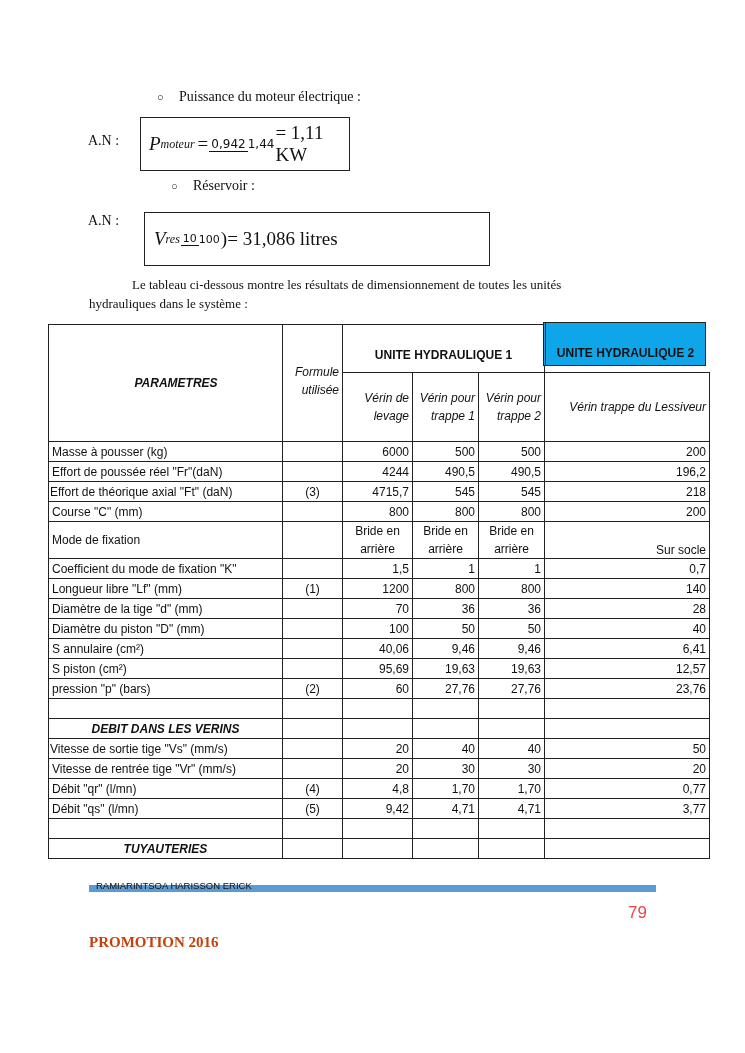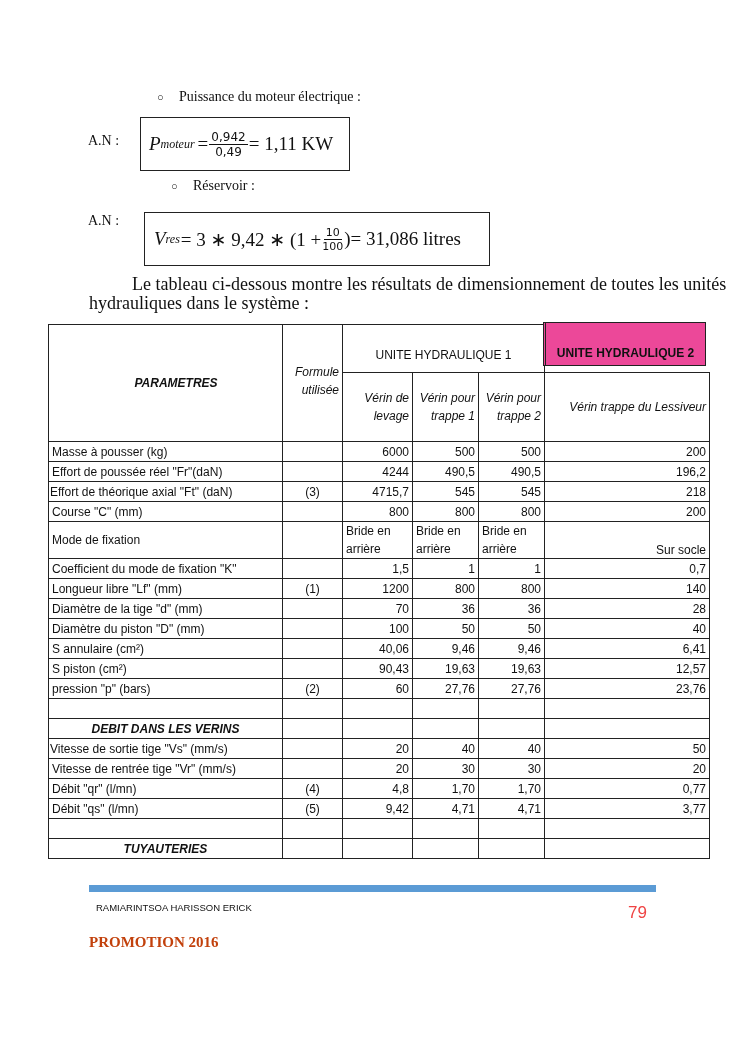--- a/index.html
+++ b/index.html
@@ -2,68 +2,67 @@
 <html><head>
 <meta charset="utf-8">
 <style>
   html, body { margin:0; padding:0; background:#fff; }
   body { width:745px; height:1053px; position:relative; overflow:hidden; font-family:"Liberation Serif", serif; color:#111; }
   .abs { position:absolute; }
   .bullet-line { font-size:14px; }
   .bullet { display:inline-block; width:22px; font-size:11px; }
   .an { font-size:14px; }
   .formula-box { border:1px solid #222; box-sizing:border-box; display:flex; align-items:center; font-size:19px; }
-  .frac { display:inline-flex; flex-direction:column; align-items:center; vertical-align:middle; font-family:"DejaVu Sans", sans-serif; font-size:12px; line-height:14px; margin:0 1px; }
+  .frac { display:inline-flex; flex-direction:row; align-items:center; vertical-align:middle; font-family:"DejaVu Sans", sans-serif; font-size:12px; line-height:14px; margin:0 1px; }
   .frac .num { border-bottom:1px solid #111; padding:0 2px; }
-  .para { font-size:18px; line-height:19px; }
+  .para { font-size:13px; line-height:19px; }
   .tbl { position:absolute; left:48px; top:324px; border-collapse:collapse; font-family:"Liberation Sans", sans-serif; font-size:12px; table-layout:fixed; }
   .tbl td { border:1px solid #222; padding:0 3px; height:19px; line-height:16px; overflow:visible; white-space:nowrap; }
   .tbl td.num { text-align:right; }
   .tbl td.ctr { text-align:center; }
   .tbl td.hdr-bold { font-weight:bold; font-style:italic; text-align:center; }
   .tbl td.hdr-it { font-style:italic; text-align:right; white-space:normal; line-height:18px; }
-  .tbl td.uh1 { font-weight:normal; text-align:center; font-size:12px; vertical-align:bottom; padding-bottom:9px; }
+  .tbl td.uh1 { font-weight:bold; text-align:center; font-size:12px; vertical-align:bottom; padding-bottom:9px; }
   .tbl td.section { font-weight:bold; font-style:italic; text-align:center; }
   .tbl td.tall { height:35px; }
-  .tbl td.wrapnum { text-align:left; white-space:normal; line-height:18px; }
+  .tbl td.wrapnum { text-align:center; white-space:normal; line-height:18px; }
   .tbl td.bottom { vertical-align:bottom; }
-  .uh2 { position:absolute; left:543px; top:322px; width:163px; height:44px; border:1px solid #222; border-left:3px double #222; box-sizing:border-box; background:#ec4899; font-family:"Liberation Sans", sans-serif; font-weight:bold; font-size:12px; display:flex; align-items:flex-end; justify-content:center; padding-bottom:5px; }
+  .uh2 { position:absolute; left:543px; top:322px; width:163px; height:44px; border:1px solid #222; border-left:3px double #222; box-sizing:border-box; background:#0ea5e9; font-family:"Liberation Sans", sans-serif; font-weight:bold; font-size:12px; display:flex; align-items:flex-end; justify-content:center; padding-bottom:5px; }
   .footer-bar { position:absolute; left:89px; top:885px; width:567px; height:7px; background:#5b9bd5; }
   .footer-name { font-family:"Liberation Sans", sans-serif; font-size:9.5px; }
   .footer-page { font-family:"Liberation Sans", sans-serif; font-size:17px; color:#ef4444; }
   .footer-promo { font-size:15px; font-weight:bold; color:#c2410c; }
 </style>
 </head>
 <body>
 
 <div class="abs bullet-line" style="left:157px; top:89px;">
   <span class="bullet">○</span><span>Puissance du moteur électrique :</span>
 </div>
 
 <div class="abs an" style="left:88px; top:133px;">A.N :</div>
 <div class="abs formula-box" style="left:140px; top:117px; width:210px; height:54px; padding-left:8px;">
   <span style="font-style:italic;">P</span>
     <sub style="font-style:italic; font-size:12px; margin-right:3px;">moteur</sub>
     <span>=</span>
   <span class="frac">
     <span class="num">0,942</span>
-    <span>0,49</span>
+    <span>1,44</span>
   </span>
   <span>= 1,11 KW</span>
 </div>
 
 <div class="abs bullet-line" style="left:171px; top:178px;">
   <span class="bullet">○</span><span>Réservoir :</span>
 </div>
 
 <div class="abs an" style="left:88px; top:213px;">A.N :</div>
 <div class="abs formula-box" style="left:144px; top:212px; width:346px; height:54px; padding-left:9px;">
   <span style="font-style:italic;">V</span>
     <sub style="font-style:italic; font-size:12px;">res</sub>
-    <span style="margin-left:1px;">= 3 ∗ 9,42 ∗ (1 +</span>
   <span class="frac" style="font-size:11px; line-height:13px;">
     <span class="num">10</span>
     <span>100</span>
   </span>
     <span>)= 31,086 litres</span>
 </div>
 
 <div class="abs para" style="left:132px; top:275px;">Le tableau ci-dessous montre les résultats de dimensionnement de toutes les unités</div>
 <div class="abs para" style="left:89px; top:294px;">hydrauliques dans le système :</div>
 
@@ -167,21 +166,21 @@
         <td>S annulaire (cm²)</td>
         <td class="ctr"></td>
         <td class="num">40,06</td>
         <td class="num">9,46</td>
         <td class="num">9,46</td>
         <td class="num">6,41</td>
       </tr>
       <tr>
         <td>S piston (cm²)</td>
         <td class="ctr"></td>
-        <td class="num">90,43</td>
+        <td class="num">95,69</td>
         <td class="num">19,63</td>
         <td class="num">19,63</td>
         <td class="num">12,57</td>
       </tr>
       <tr>
         <td>pression "p" (bars)</td>
         <td class="ctr">(2)</td>
         <td class="num">60</td>
         <td class="num">27,76</td>
         <td class="num">27,76</td>
@@ -249,15 +248,15 @@
         <td class="num"></td>
         <td class="num"></td>
         <td class="num"></td>
         <td class="num"></td>
       </tr>
     </tbody>
 </table>
 <div class="uh2">UNITE HYDRAULIQUE 2</div>
 
 <div class="footer-bar"></div>
-<div class="abs footer-name" style="left:96px; top:902px;">RAMIARINTSOA HARISSON ERICK</div>
+<div class="abs footer-name" style="left:96px; top:880px;">RAMIARINTSOA HARISSON ERICK</div>
 <div class="abs footer-page" style="left:628px; top:903px;">79</div>
 <div class="abs footer-promo" style="left:89px; top:934px;">PROMOTION 2016</div>
 
 </body></html>

